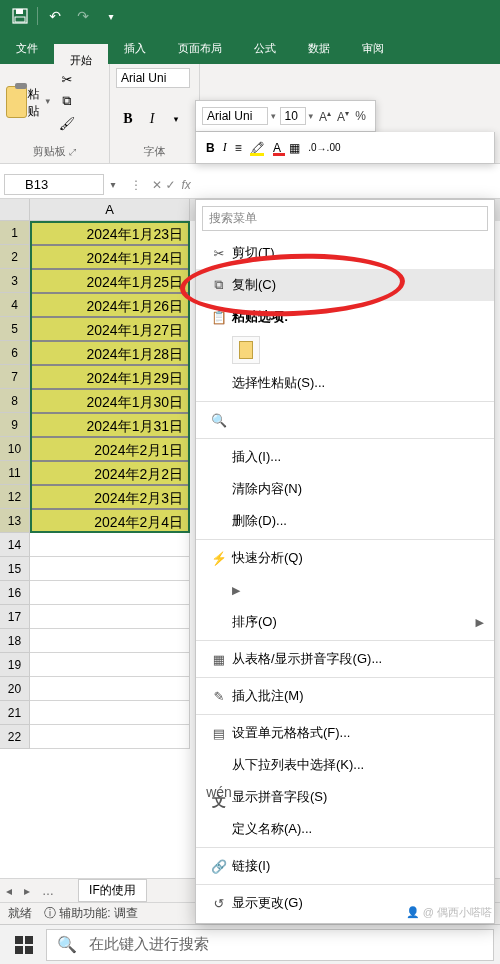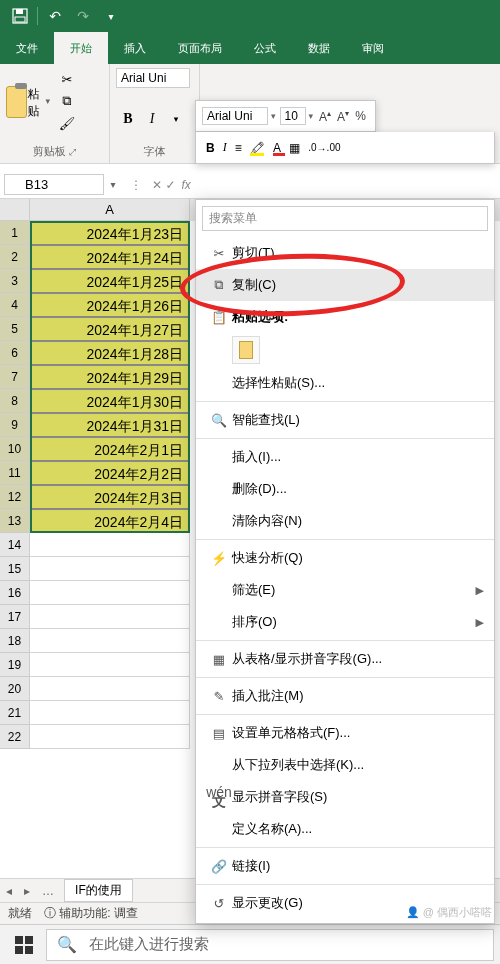--- a/index.html
+++ b/index.html
@@ -2,21 +2,21 @@
 <html><head>
 <meta charset="utf-8">
 <style>
 * { margin: 0; padding: 0; box-sizing: border-box; font-family: "Microsoft YaHei", Arial, sans-serif; }
 body { width: 500px; height: 964px; overflow: hidden; background: #fff; position: relative; }
 .title-bar { background: #217346; height: 32px; display: flex; align-items: center; padding: 0 6px; }
 .title-bar .icon-btn { width: 28px; height: 28px; display: flex; align-items: center; justify-content: center; color: #fff; font-size: 14px; }
 .title-bar .divider { width: 1px; height: 18px; background: rgba(255,255,255,0.3); margin: 0 3px; }
 .ribbon-tabs { background: #217346; display: flex; height: 32px; }
 .ribbon-tabs .tab { padding: 0 16px; color: #fff; font-size: 11px; display: flex; align-items: center; height: 100%; }
-.ribbon-tabs .tab.active { background: #f3f2f1; color: #15803d; }
+.ribbon-tabs .tab.active { background: #f3f2f1; color: #000000; margin-top: 12px; }
 .ribbon { background: #f3f2f1; border-bottom: 1px solid #d6d6d6; display: flex; height: 100px; }
 .ribbon-group { border-right: 1px solid #d6d6d6; padding: 4px 6px; display: flex; flex-direction: column; justify-content: space-between; }
 .ribbon-group-label { font-size: 11px; text-align: center; color: #666; }
 .clipboard-group { width: 110px; }
 .clipboard-top { display: flex; }
 .paste-btn { display: flex; align-items: center; width: 44px; }
 .paste-icon { width: 28px; height: 32px; background: #f8d77a; border: 1px solid #c0a040; border-radius: 3px; position: relative; margin-top: 2px; }
 .paste-icon::before { content: ""; position: absolute; top: -4px; left: 8px; width: 12px; height: 6px; background: #888; border-radius: 2px; }
 .paste-label { font-size: 12px; margin-top: 4px; }
 .clip-small { display: flex; flex-direction: column; margin-left: 6px; }
@@ -51,21 +51,21 @@
 .ctx-item .icon-slot { width: 26px; display: flex; justify-content: center; color: #555; font-size: 13px; }
 .ctx-item .label { flex: 1; }
 .ctx-item .arrow { color: #666; font-size: 11px; }
 .ctx-sep { height: 1px; background: #e0e0e0; margin: 2px 0; }
 .paste-opts { padding: 3px 10px 3px 36px; }
 .paste-opts .opt { display: inline-block; width: 28px; height: 28px; border: 1px solid #ddd; margin-right: 6px; background: #fafafa; vertical-align: middle; position: relative; }
 .paste-opts .opt::after { content: ""; position: absolute; left: 6px; top: 4px; width: 12px; height: 16px; background: #f8d77a; border: 1px solid #c0a040; }
 .ellipse-highlight { position: absolute; border: 5px solid #e72626; border-radius: 50%; width: 225px; height: 62px; top: 254px; left: 180px; z-index: 70; pointer-events: none; transform: rotate(-2deg); }
 .sheet-tabs { position: absolute; bottom: 62px; left: 0; right: 0; height: 24px; background: #f3f2f1; border-top: 1px solid #d6d6d6; display: flex; align-items: center; font-size: 12px; }
 .sheet-tabs .nav { padding: 0 6px; color: #666; }
-.sheet-tabs .tab { padding: 2px 10px; border: 1px solid #ccc; background: #fff; margin-left: 4px; }
+.sheet-tabs .tab { padding: 2px 10px; border: 1px solid #ccc; background: #fff; margin-left: 18px; }
 .status-bar { position: absolute; bottom: 40px; left: 0; right: 0; height: 22px; background: #f3f2f1; border-top: 1px solid #d6d6d6; display: flex; align-items: center; font-size: 12px; padding: 0 8px; color: #444; }
 .status-bar .item { margin-right: 12px; }
 .task-bar { position: absolute; bottom: 0; left: 0; right: 0; height: 40px; background: #f2f2f2; border-top: 1px solid #ccc; display: flex; align-items: center; padding: 0 6px; }
 .win-btn { width: 36px; display: flex; justify-content: center; font-size: 18px; }
 .search-bar { flex: 1; display: flex; align-items: center; border: 1px solid #ccc; background: #fff; height: 32px; padding: 0 10px; margin-left: 4px; color: #666; font-size: 15px; }
 .search-bar .mag { margin-right: 12px; font-size: 16px; }
 .watermark { position: absolute; bottom: 44px; right: 8px; font-size: 11px; color: #bbb; z-index: 80; }
 svg { display: block; }
 </style>
 </head>
@@ -265,43 +265,41 @@
         <span class="label" style="font-weight: bold;">粘贴选项:</span>
       </div>
       <div class="paste-opts"><span class="opt"></span></div>
       <div class="ctx-item">
         <span class="icon-slot"></span>
         <span class="label">选择性粘贴(S)...</span>
       </div>
       <div class="ctx-sep"></div>
       <div class="ctx-item">
         <span class="icon-slot">🔍</span>
-        <span class="label">智能查找(L)</span>
       </div>
       <div class="ctx-sep"></div>
       <div class="ctx-item">
         <span class="icon-slot"></span>
         <span class="label">插入(I)...</span>
       </div>
       <div class="ctx-item">
         <span class="icon-slot"></span>
+        <span class="label">清除内容(N)</span>
+      </div>
+      <div class="ctx-item">
+        <span class="icon-slot"></span>
         <span class="label">删除(D)...</span>
-      </div>
-      <div class="ctx-item">
-        <span class="icon-slot"></span>
-        <span class="label">清除内容(N)</span>
       </div>
       <div class="ctx-sep"></div>
       <div class="ctx-item">
         <span class="icon-slot">⚡</span>
         <span class="label">快速分析(Q)</span>
       </div>
       <div class="ctx-item">
         <span class="icon-slot"></span>
-        <span class="label">筛选(E)</span>
         <span class="arrow">▶</span>
       </div>
       <div class="ctx-item">
         <span class="icon-slot"></span>
         <span class="label">排序(O)</span>
         <span class="arrow">▶</span>
       </div>
       <div class="ctx-sep"></div>
       <div class="ctx-item">
         <span class="icon-slot">▦</span>

